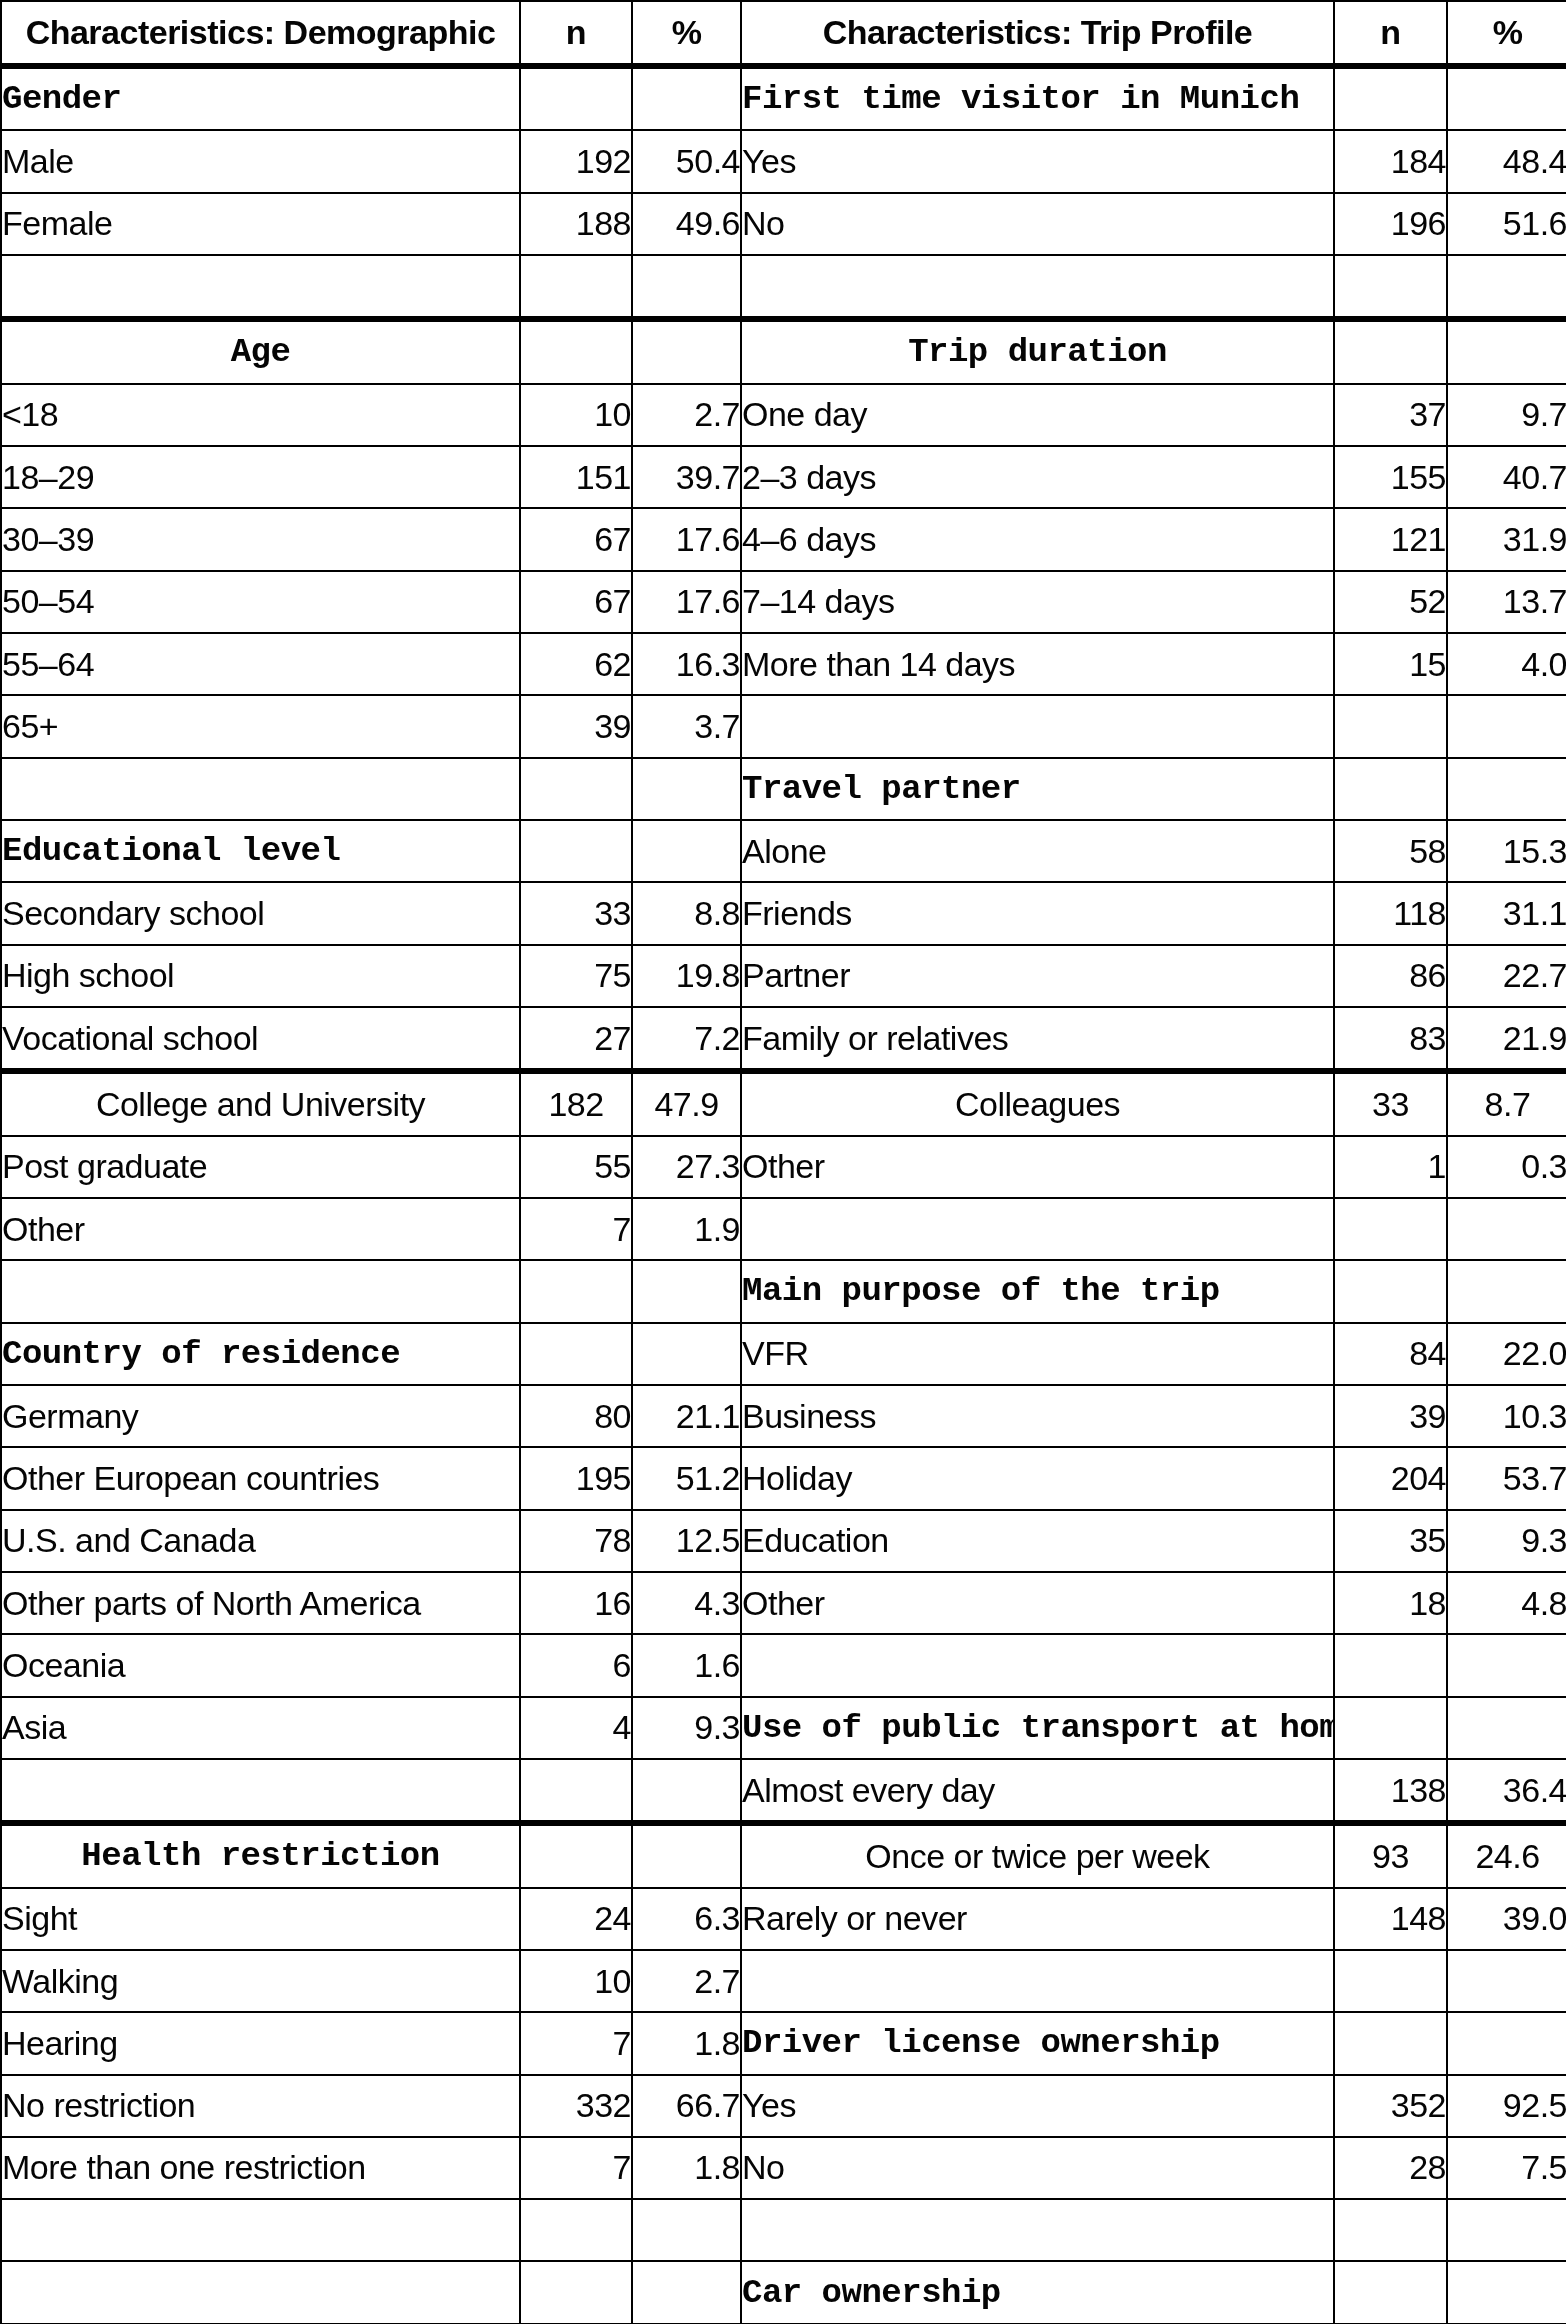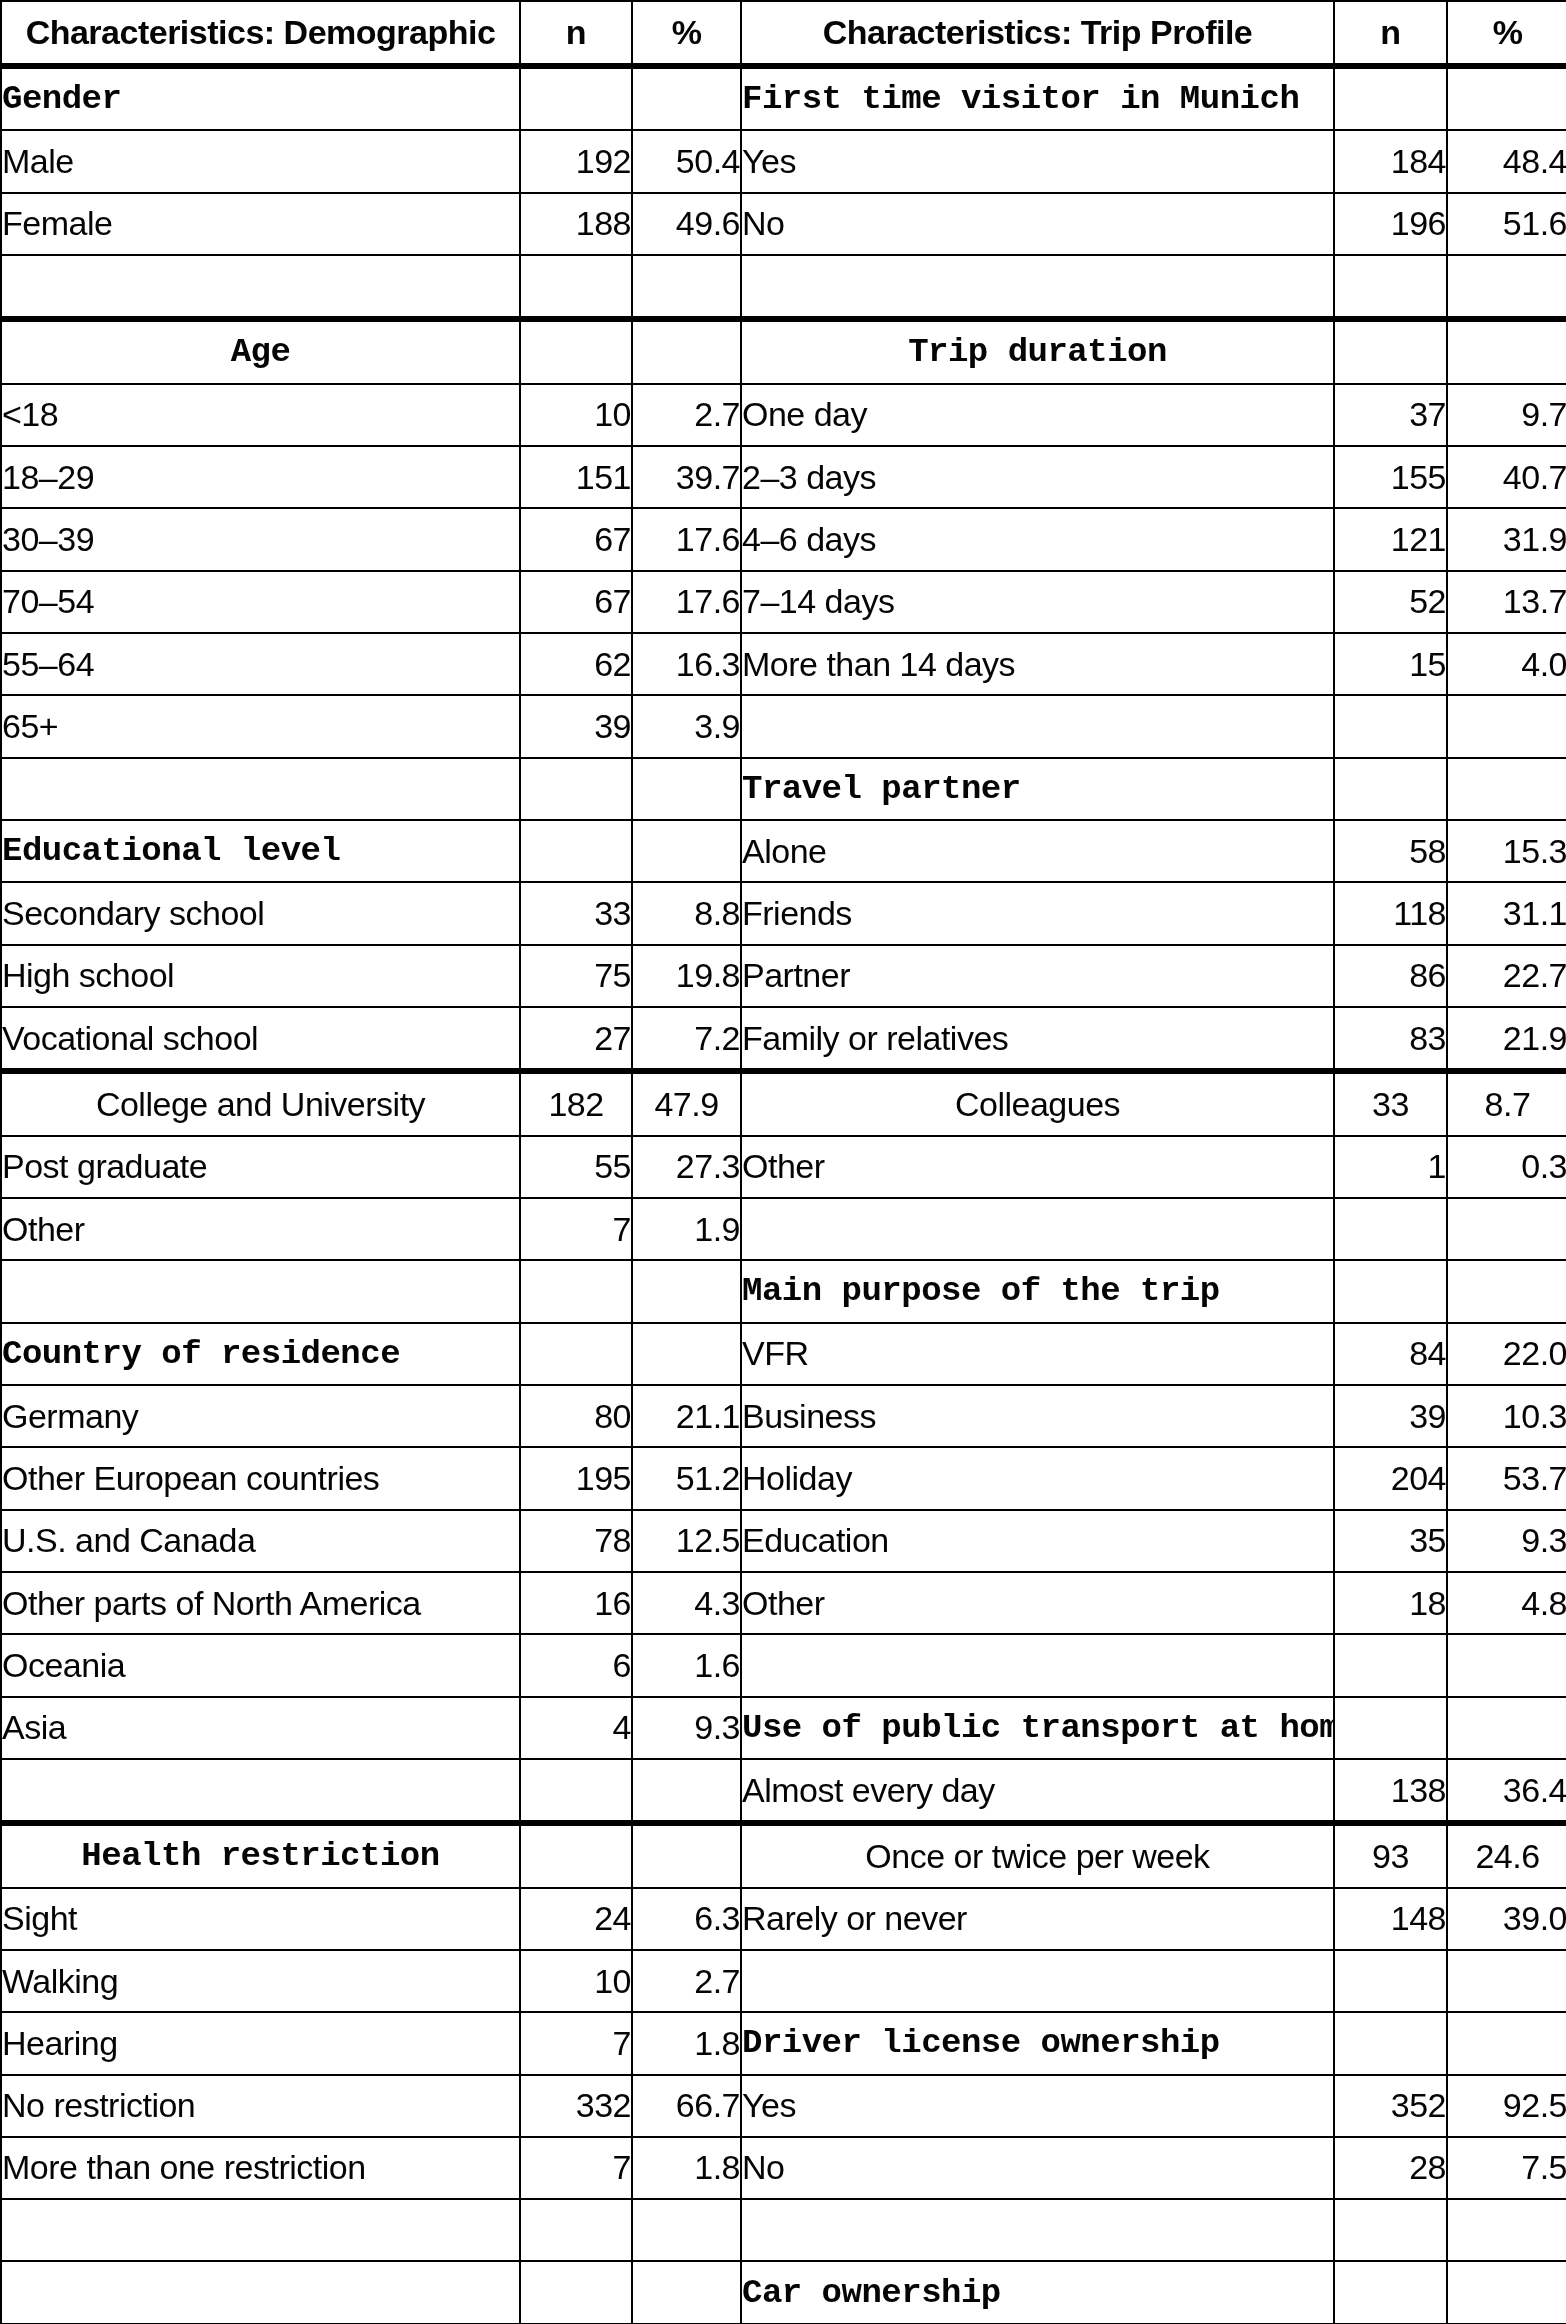--- a/index.html
+++ b/index.html
@@ -140,39 +140,39 @@
         </tr>
         <tr>
           <td class="label">30–39</td>
           <td class="num">67</td>
           <td class="num">17.6</td>
           <td class="label">4–6 days</td>
           <td class="num">121</td>
           <td class="num">31.9</td>
         </tr>
         <tr>
-          <td class="label">70–54</td>
+          <td class="label">50–54</td>
           <td class="num">67</td>
           <td class="num">17.6</td>
           <td class="label">7–14 days</td>
           <td class="num">52</td>
           <td class="num">13.7</td>
         </tr>
         <tr>
           <td class="label">55–64</td>
           <td class="num">62</td>
           <td class="num">16.3</td>
           <td class="label">More than 14 days</td>
           <td class="num">15</td>
           <td class="num">4.0</td>
         </tr>
         <tr>
           <td class="label">65+</td>
           <td class="num">39</td>
-          <td class="num">3.9</td>
+          <td class="num">3.7</td>
           <td class="label"></td>
           <td class="num"></td>
           <td class="num"></td>
         </tr>
         <tr>
           <td class="label"></td>
           <td class="num"></td>
           <td class="num"></td>
           <td class="label bold">Travel partner</td>
           <td class="num"></td>

